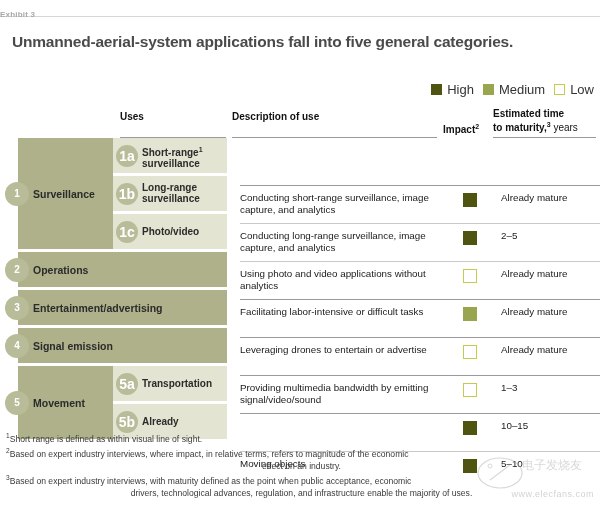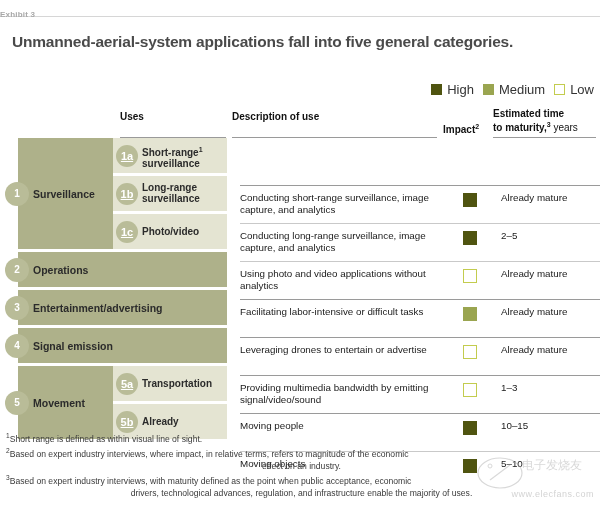--- a/index.html
+++ b/index.html
@@ -111,23 +111,23 @@
     width: 114px;
     background: #e4e4d2;
   }
   .sub-badge {
     position: absolute;
     left: 3px;
     width: 22px; height: 22px;
     border-radius: 50%;
     background: #b9bc98;
     color: #ffffff;
-    font-size: 11px;
-    font-weight: bold;
-    display: flex; align-items: center; justify-content: center; text-decoration: underline;
+    font-size: 14px;
+    font-weight: bold;
+    display: flex; align-items: center; justify-content: center;
   }
   .sub-name {
     position: absolute;
     left: 29px;
     font-size: 10px;
     font-weight: bold;
     color: #2b2b2b;
     line-height: 11.5px;
   }
 
@@ -295,21 +295,20 @@
       <div class="cat-block" style="top: 228px; height: 73px;"></div>
       <div class="cat-badge" style="top: 252.5px;">5</div>
       <div class="cat-name" style="top: 258.5px;">Movement</div>
       <div class="sub-pill" style="top: 228px; height: 35px;"></div>
       <div class="sub-badge" style="top: 234.5px; left: 116px;">5a</div>
       <div class="sub-name" style="top: 239.5px; left: 142px;">
         <div>Transportation</div>
       </div>
       <div class="drow" style="top: 228px; height: 38px;">
         <div class="sep"></div>
-        <div class="desc">Moving people</div>
         <div class="impact swatch sw-high"></div>
         <div class="maturity">10–15</div>
       </div>
       <div class="sub-pill" style="top: 266px; height: 35px;"></div>
       <div class="sub-badge" style="top: 272.5px; left: 116px;">5b</div>
       <div class="sub-name" style="top: 277.5px; left: 142px;">
         <div>Already</div>
       </div>
       <div class="drow" style="top: 266px; height: 38px;">
         <div class="sep light"></div>

